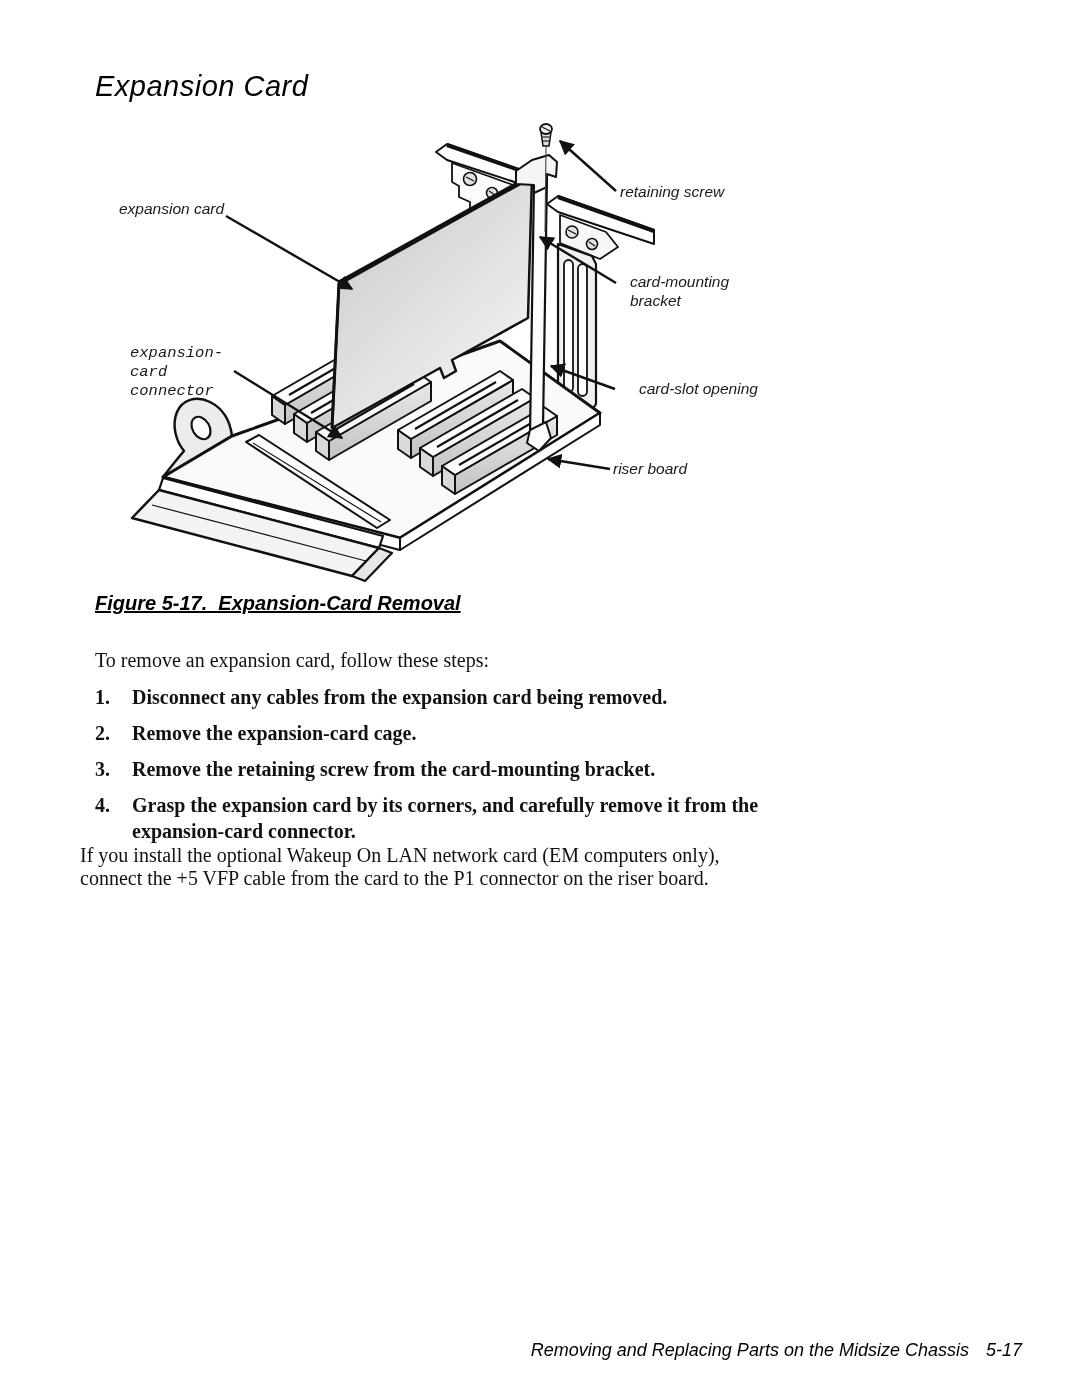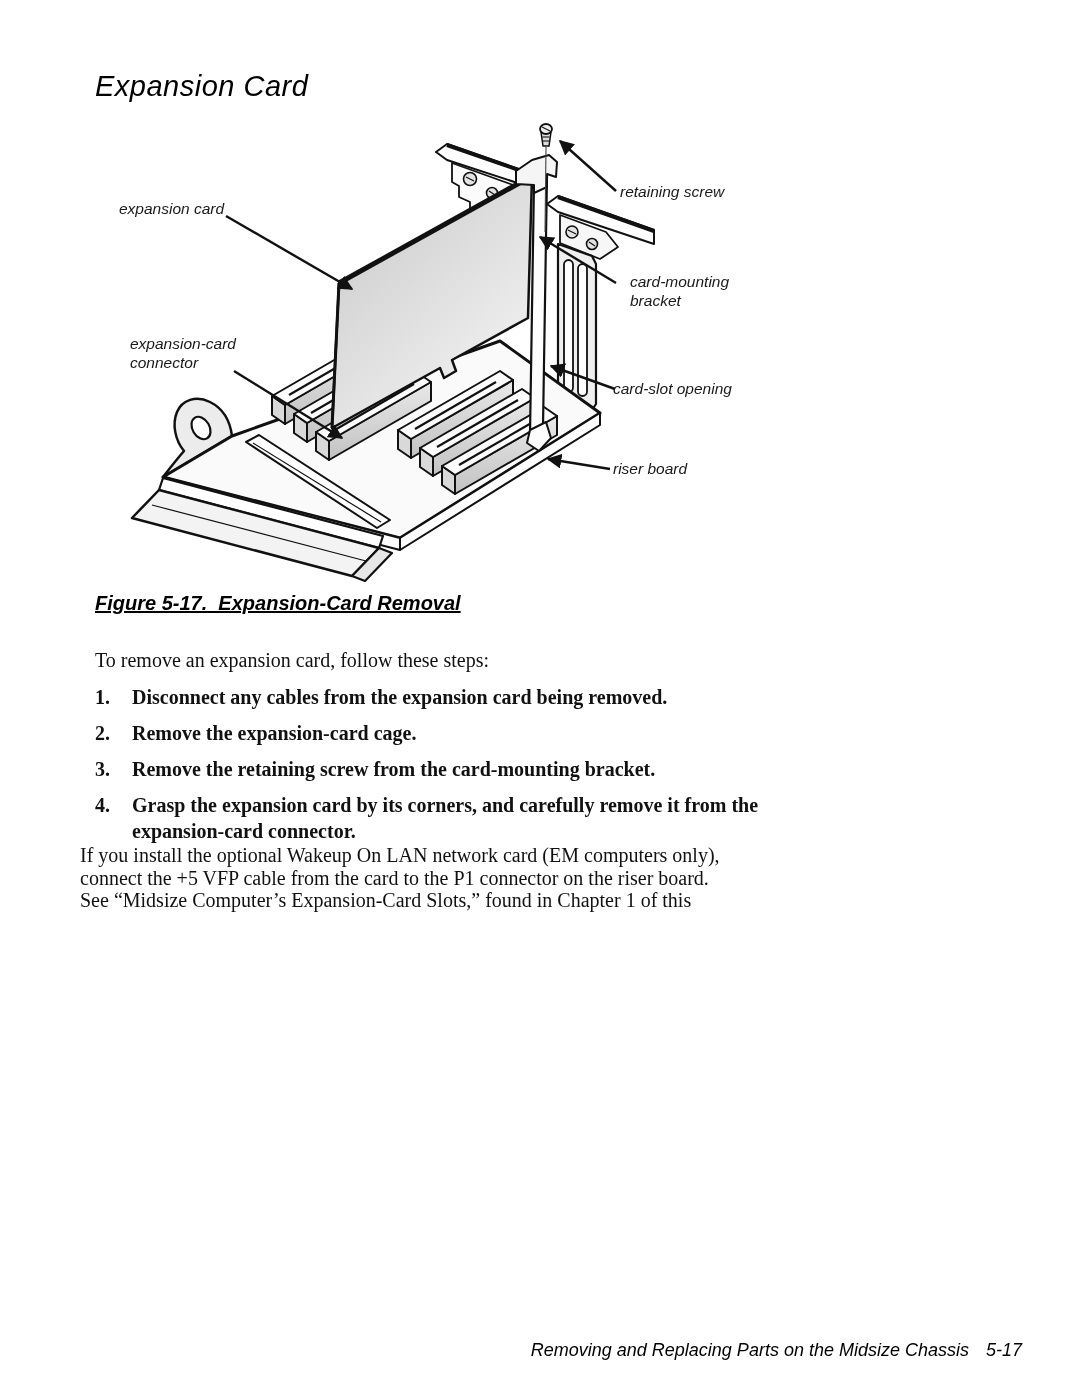--- a/index.html
+++ b/index.html
@@ -21,24 +21,24 @@
   }
   .diagram-svg{left:80px;top:95px;width:700px;height:510px;}
   .diagram-label{
     font-style:italic;
     font-size:15.5px;
     line-height:19px;
     color:#1a1a1a;
     white-space:normal;
   }
   .lab-expansion-card{left:119px;top:199px;white-space:nowrap;}
-  .lab-connector{left:130px;top:334px;width:118px;}
+  .lab-connector{left:130px;top:344px;width:118px;font-family:Liberation Mono, monospace;}
   .lab-retaining{left:620px;top:182px;white-space:nowrap;}
   .lab-bracket{left:621px;top:272px;width:122px;margin-left:9px;}
-  .lab-slot{left:613px;top:379px;white-space:nowrap;}
+  .lab-slot{left:639px;top:379px;white-space:nowrap;}
   .lab-riser{left:613px;top:459px;white-space:nowrap;}
   .figure-caption{
     left:95px;top:592px;
     font-weight:700;font-style:italic;
     font-size:20px;
     white-space:pre;
     color:#000;
     text-decoration:underline;
   }
   .intro{
@@ -217,19 +217,18 @@
   </div>
   <div class="step">
     <span class="step-num">4.</span>
     <span class="step-text">Grasp the expansion card by its corners, and carefully remove it from the expansion-card connector.</span>
   </div>
 </div>
 
 <div class="abs note">
   <div class="note-line">If you install the optional Wakeup On LAN network card (EM computers only),</div>
   <div class="note-line">connect the +5 VFP cable from the card to the P1 connector on the riser board.</div>
-  <div class="note-line">See “Midsize Computer’s Expansion-Card Slots,” found in Chapter 1 of this</div>
 </div>
 
 <div class="abs footer">
   <span>Removing and Replacing Parts on the Midsize Chassis</span>
   <span class="footer-page">5-17</span>
 </div>
 
 </body></html>

